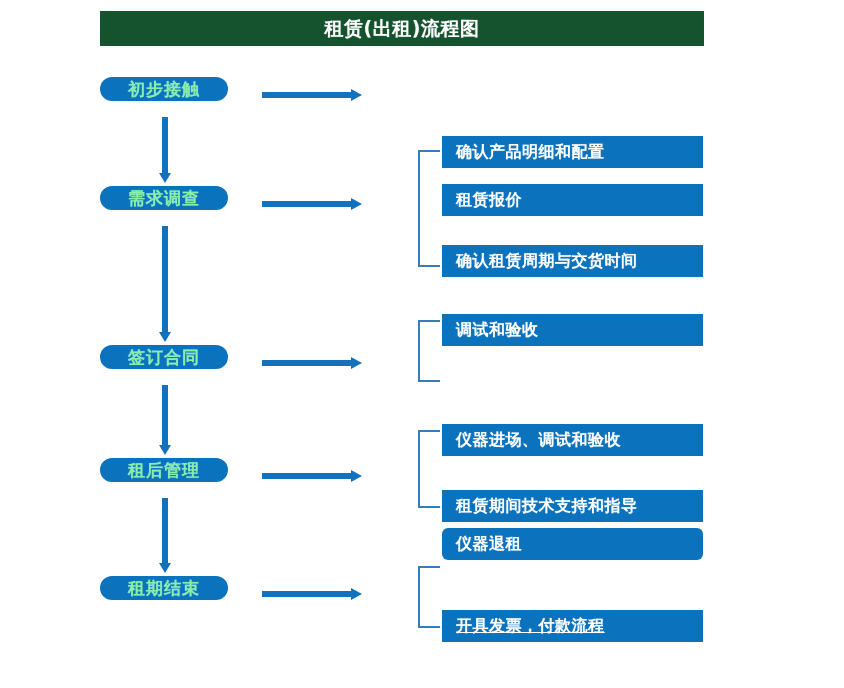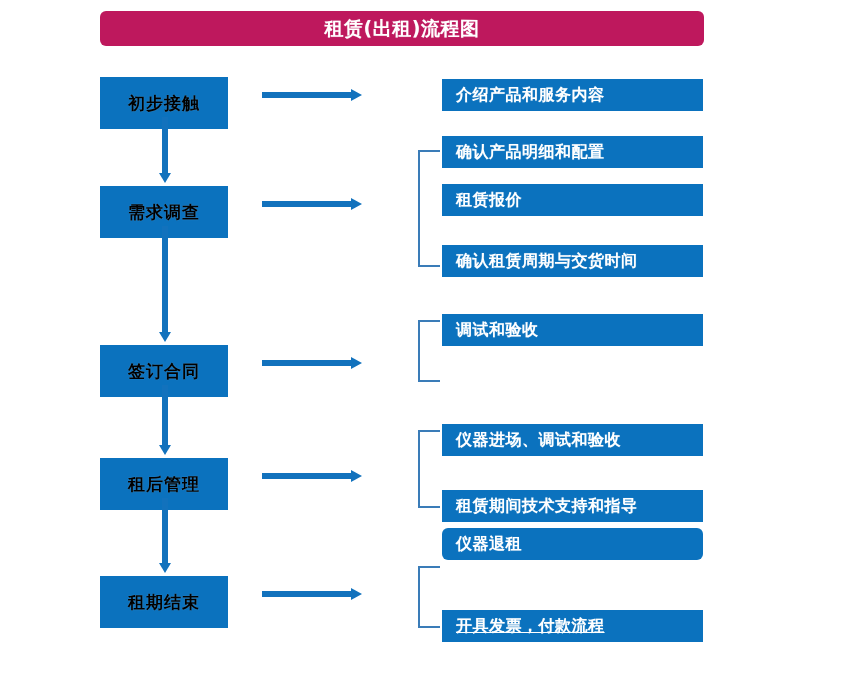--- a/index.html
+++ b/index.html
@@ -17,45 +17,45 @@
     height: 688px;
     background: #ffffff;
     overflow: hidden;
   }
   .title-bar {
     position: absolute;
     left: 100px;
     top: 11px;
     width: 604px;
     height: 35px;
-    background: #be185d;
+    background: #14532d;
     color: #ffffff;
     font-size: 19px;
     font-weight: bold;
     display: flex;
     align-items: center;
     justify-content: center;
     letter-spacing: 0.5px;
     text-shadow: 0 0 1px rgba(255,255,255,0.35);
-    border-radius: 6px;
   }
   .stage-box {
     position: absolute;
     left: 100px;
     width: 128px;
-    height: 52px;
+    height: 24px;
     background: #0B72BE;
-    color: #000000;
+    color: #86efac;
     font-size: 17px;
     font-weight: bold;
     display: flex;
     align-items: center;
     justify-content: center;
     letter-spacing: 1px;
     text-shadow: 0 0 1px rgba(255,255,255,0.35);
+    border-radius: 15px;
   }
   .detail-box {
     position: absolute;
     left: 442px;
     width: 261px;
     height: 32px;
     background: #0B72BE;
     color: #ffffff;
     font-size: 16px;
     font-weight: bold;
@@ -187,21 +187,20 @@
   </div>
 
   <div class="group-bracket" style="top:150px; height:117px;"></div>
 
   <div class="group-bracket" style="top:320px; height:62px;"></div>
 
   <div class="group-bracket" style="top:430px; height:78px;"></div>
 
   <div class="group-bracket" style="top:566px; height:62px;"></div>
 
-  <div class="detail-box" style="top:79px;">介绍产品和服务内容</div>
 
   <div class="detail-box" style="top:136px;">确认产品明细和配置</div>
 
   <div class="detail-box" style="top:184px;">租赁报价</div>
 
   <div class="detail-box" style="top:245px;">确认租赁周期与交货时间</div>
 
   <div class="detail-box" style="top:314px;">调试和验收</div>
 
 

